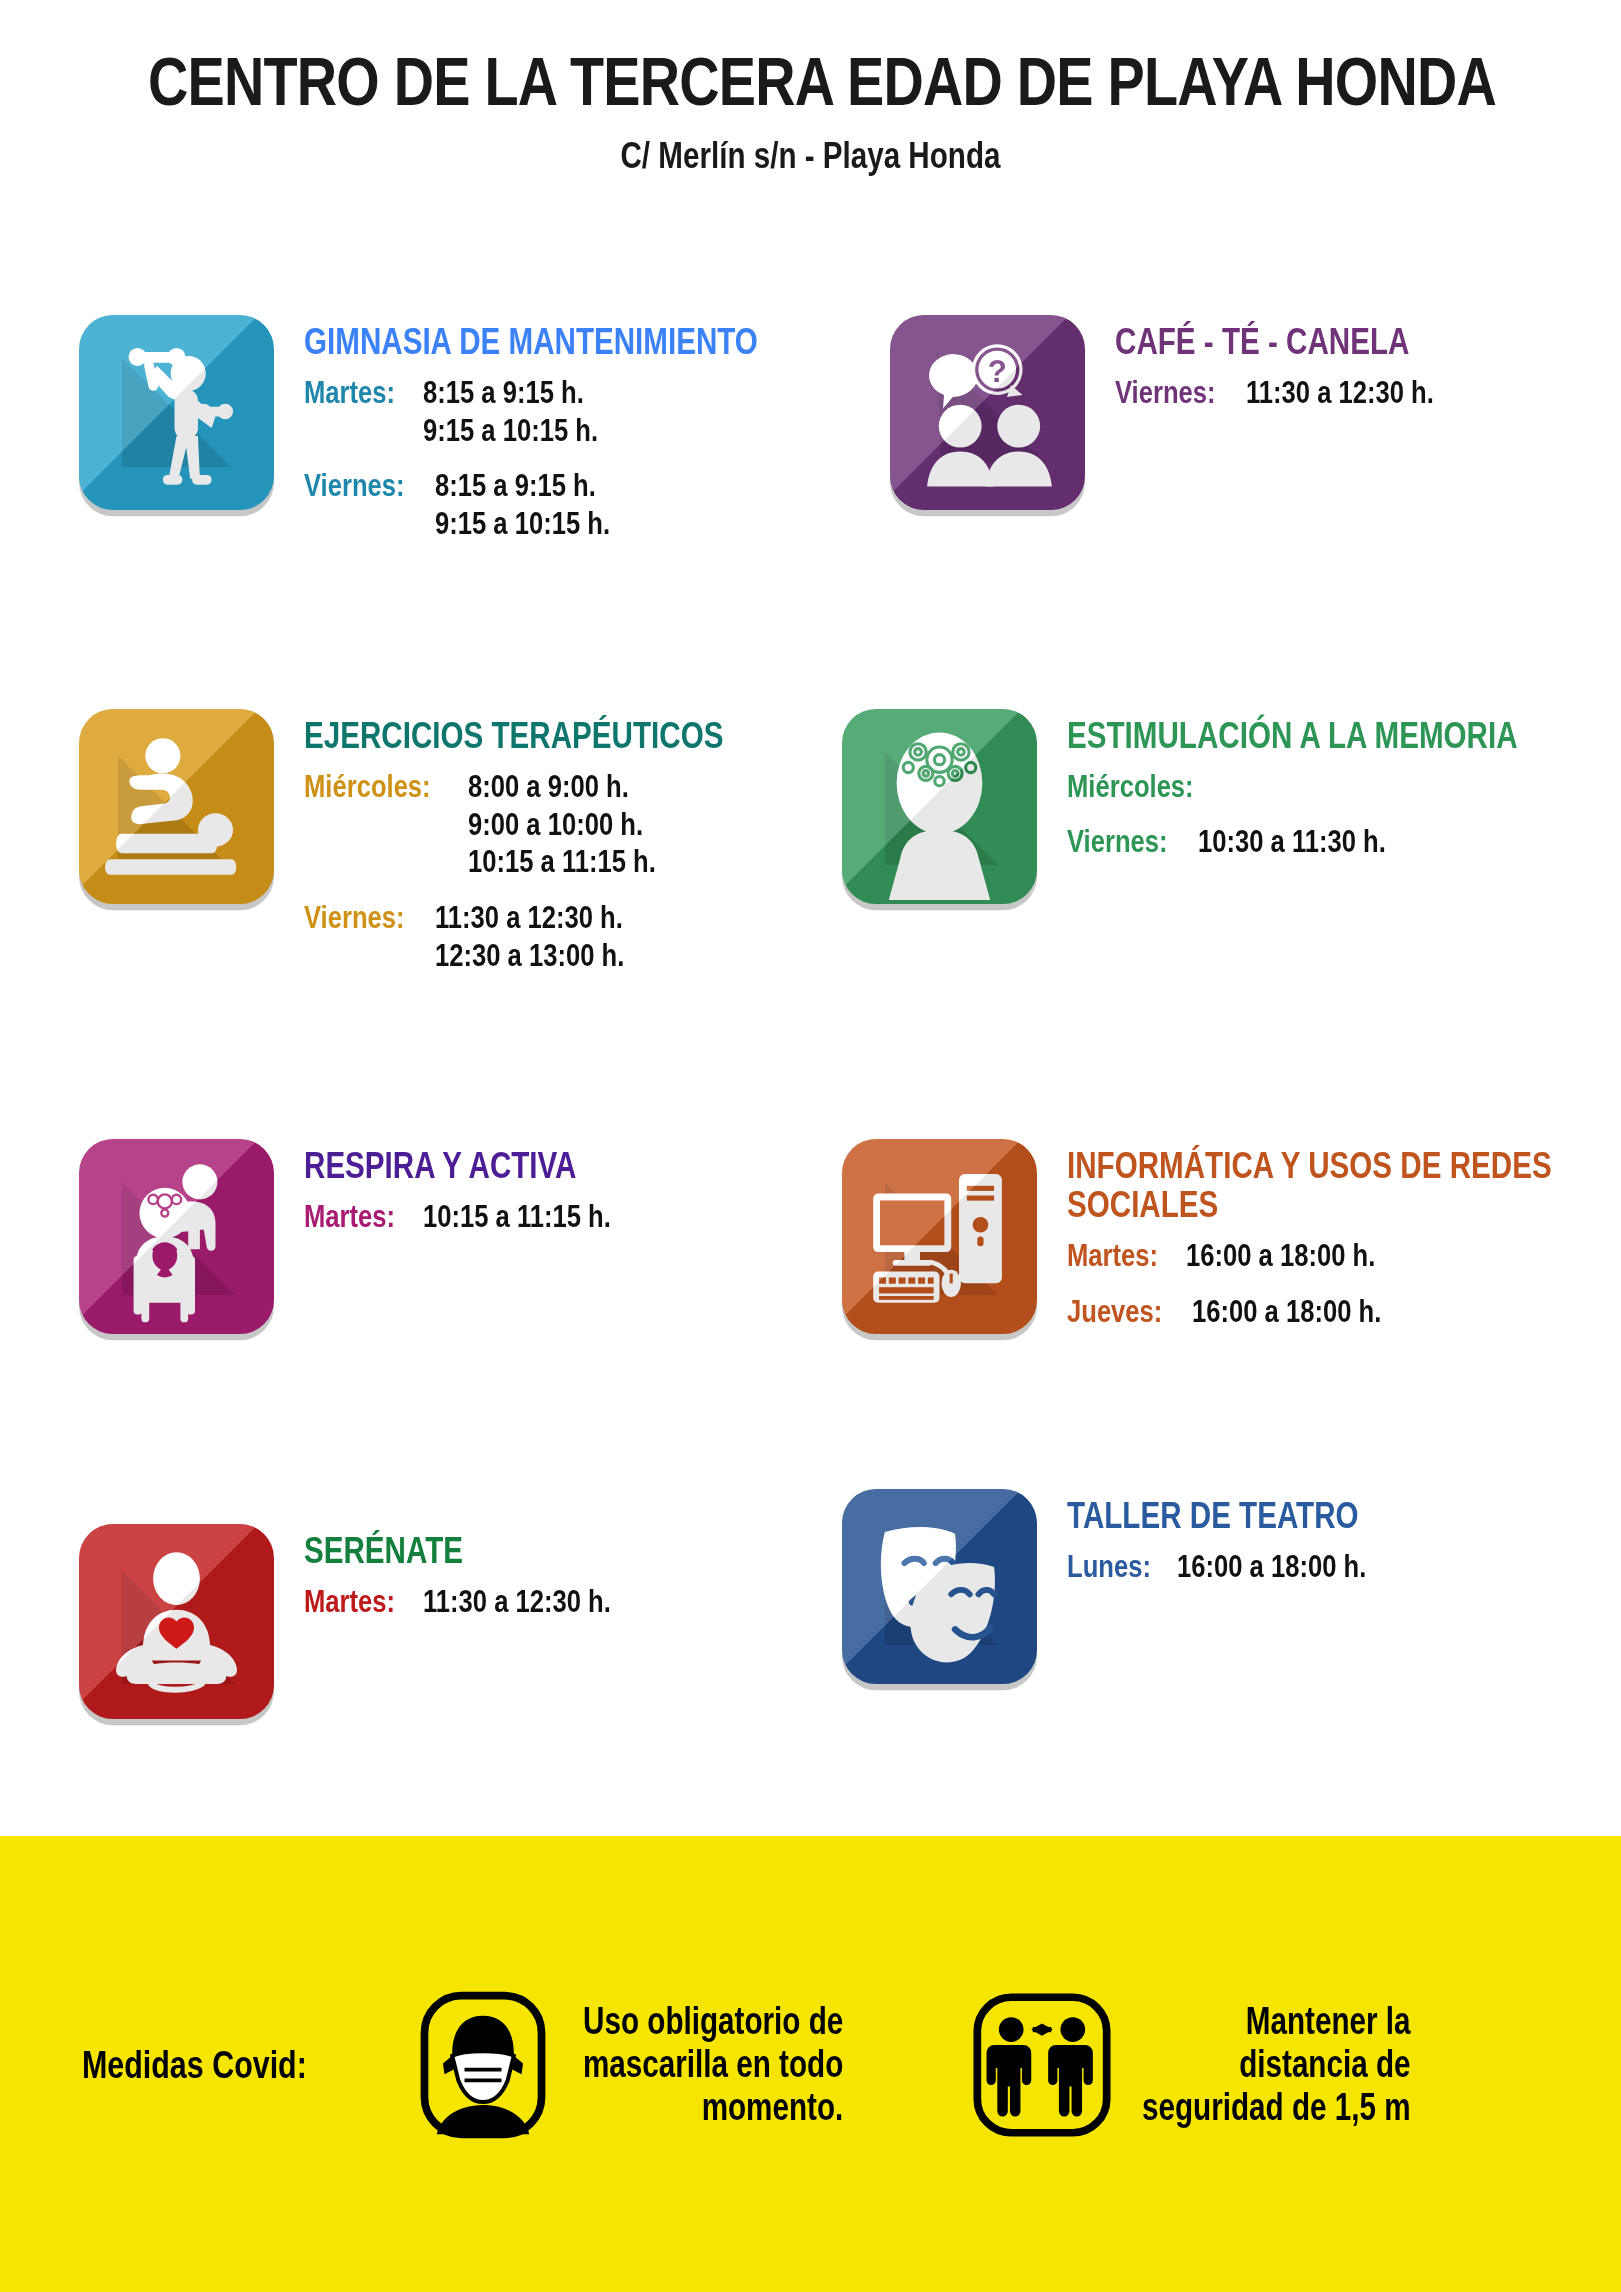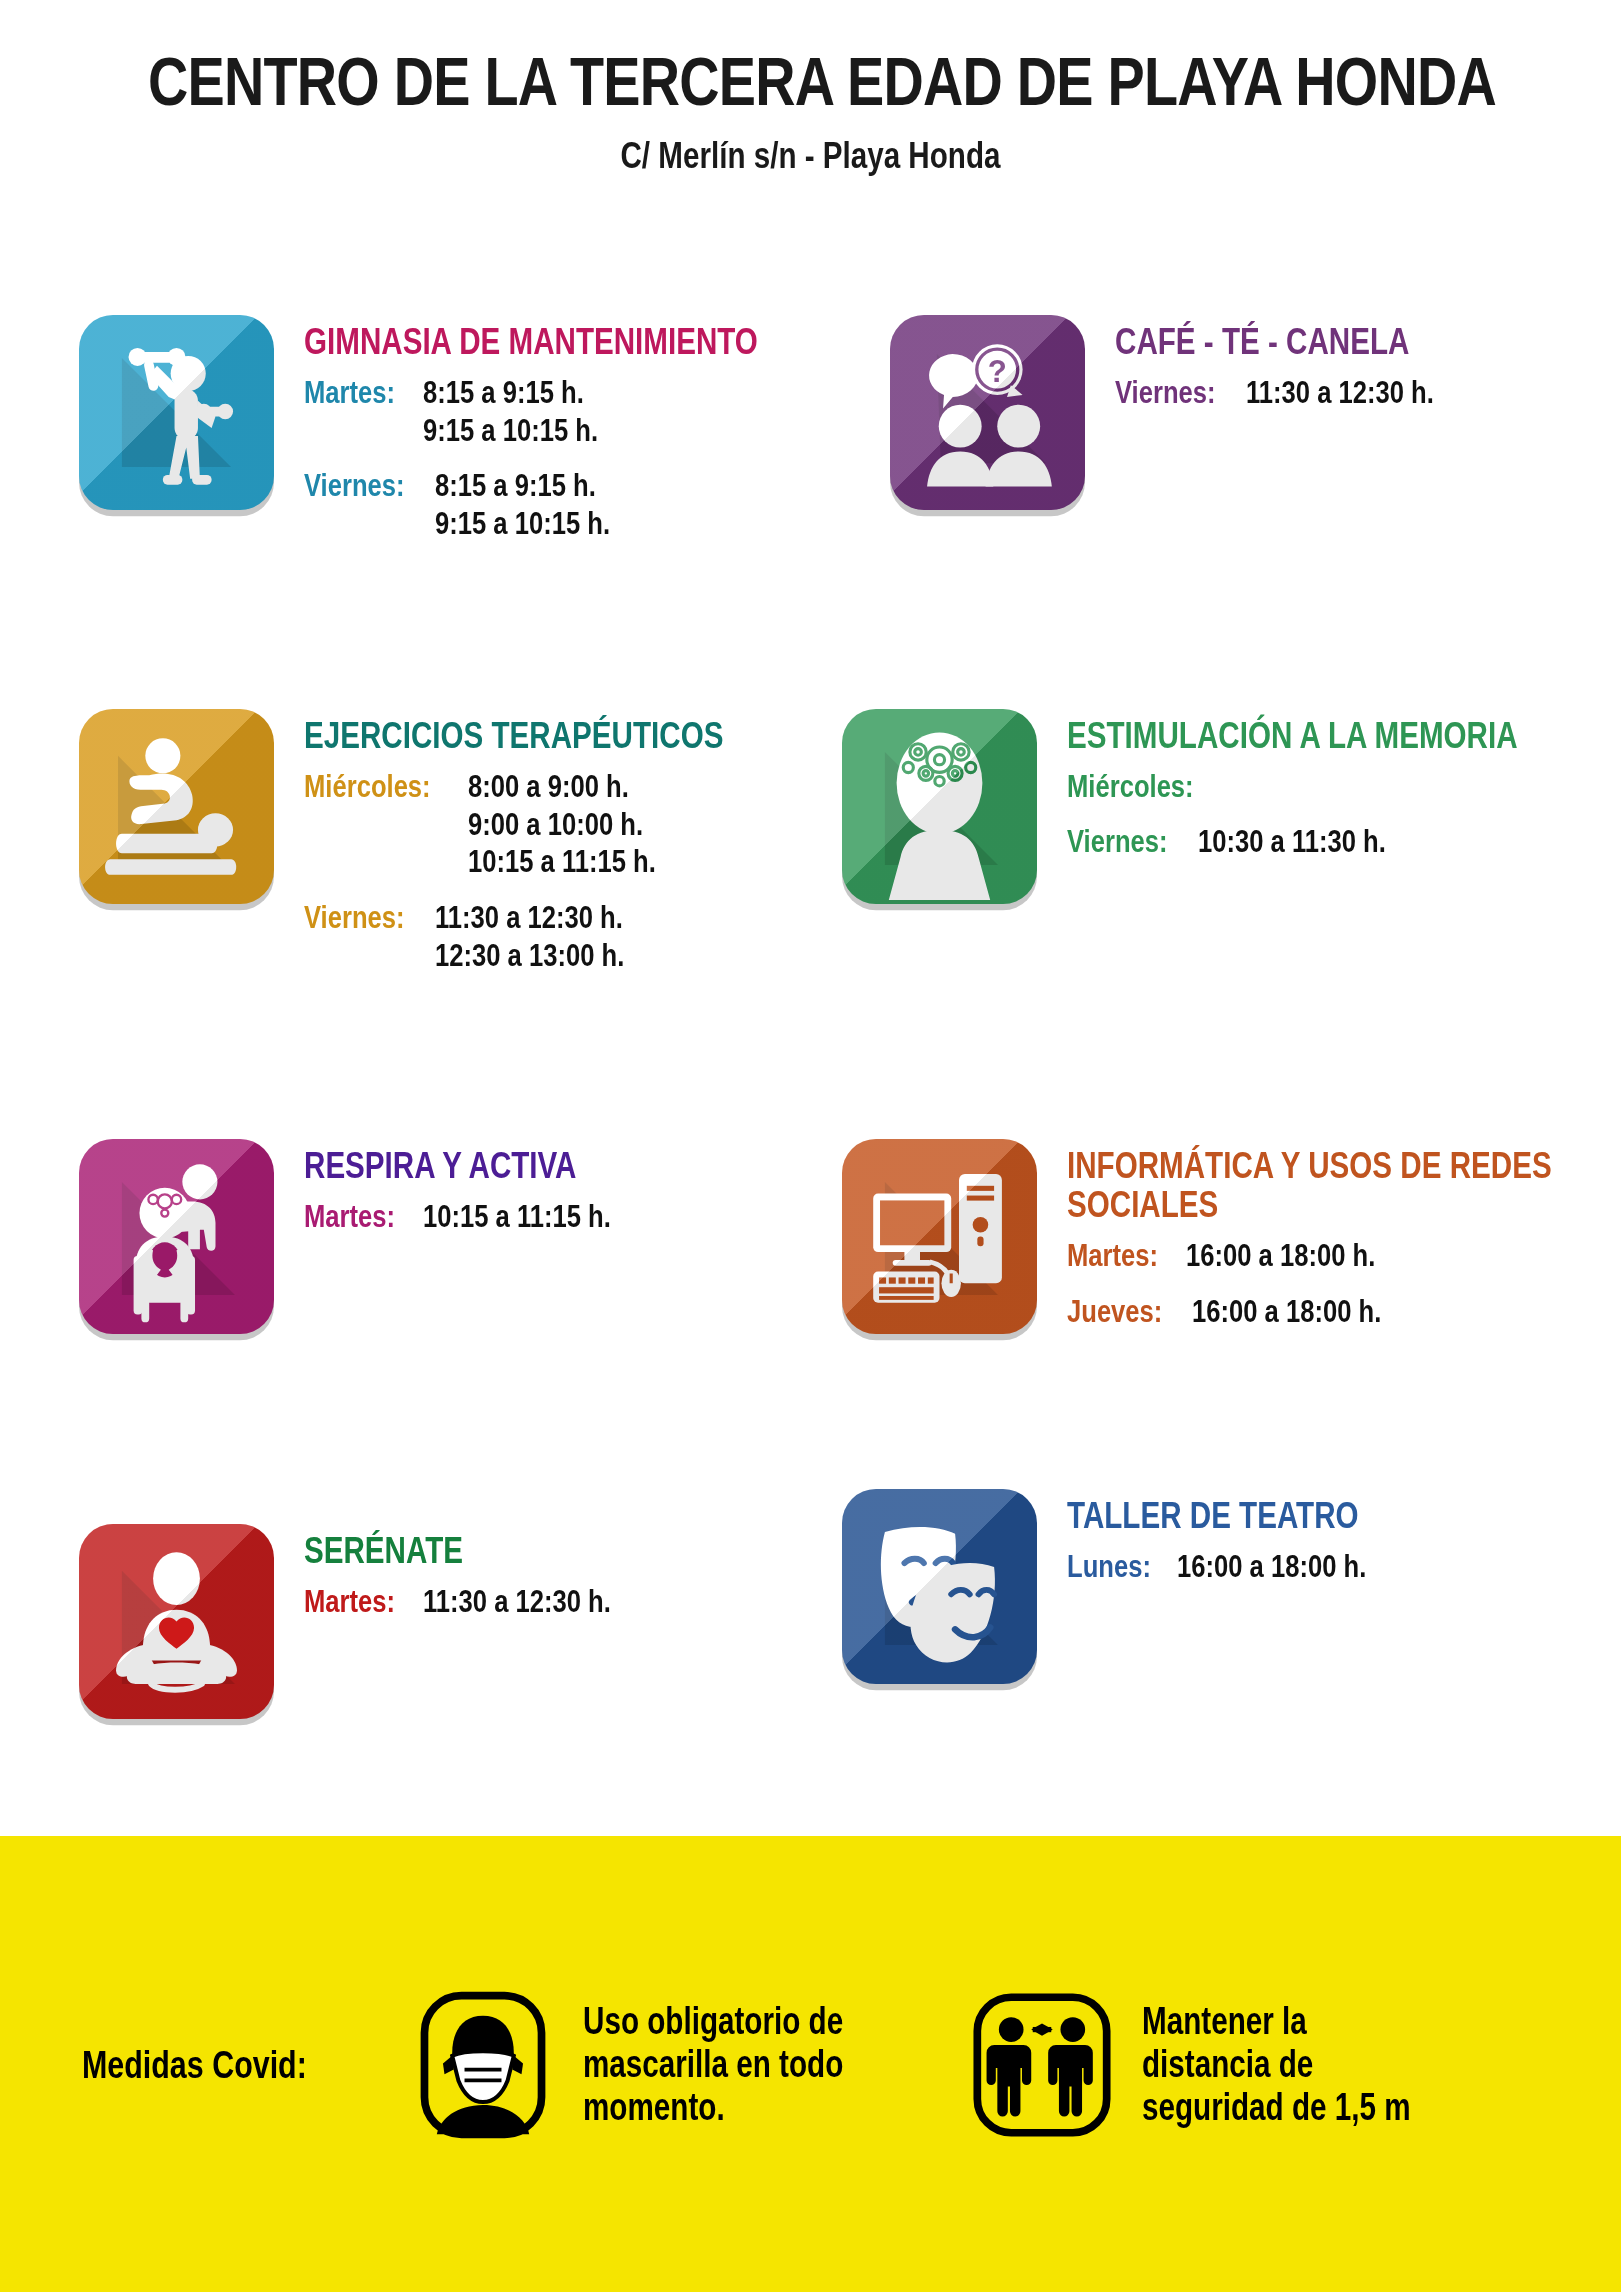--- a/index.html
+++ b/index.html
@@ -159,20 +159,21 @@
     width: 154px;
     height: 154px;
     flex: 0 0 154px;
   }
   .covid-text {
     margin-left: 23px;
     font-size: 38px;
     font-weight: bold;
     color: #000;
     line-height: 1.14;
+    text-align: right;
   }
   .covid-text span {
     display: block;
     transform: scaleX(0.78);
     transform-origin: left center;
     white-space: nowrap;
   }
   #covid-measure-mask { margin-right: 48px; }
 </style>
 </head>
@@ -199,21 +200,21 @@
     <rect x="64" y="47" width="12" height="5" rx="2.5" fill="#fff"></rect>
     <circle cx="64" cy="49.5" r="4" fill="#fff"></circle>
     <circle cx="75" cy="49.5" r="4" fill="#fff"></circle>
     <path d="M50 62 L46 84 L51 84 L55 68 L57 84 L62 84 L61 62 Z" fill="#fff"></path>
     <rect x="43" y="82" width="10" height="5" rx="2.4" fill="#fff"></rect>
     <rect x="58" y="82" width="10" height="5" rx="2.4" fill="#fff"></rect>
         </svg>
         <div class="gloss"></div>
       </div>
       <div class="act-body">
-        <div class="act-title" style="color: #be185d;">
+        <div class="act-title" style="color: #3b82f6;">
           <span>GIMNASIA DE MANTENIMIENTO</span>
         </div>
         <div class="sched-group">
           <div class="day-label" style="color: rgb(31, 135, 171);">Martes:</div>
           <div class="times">
             <span class="time-line" style="color: rgb(17, 17, 17);">8:15 a 9:15 h.</span>
             <span class="time-line" style="color: rgb(17, 17, 17);">9:15 a 10:15 h.</span>
           </div>
         </div>
         <div class="sched-group">

